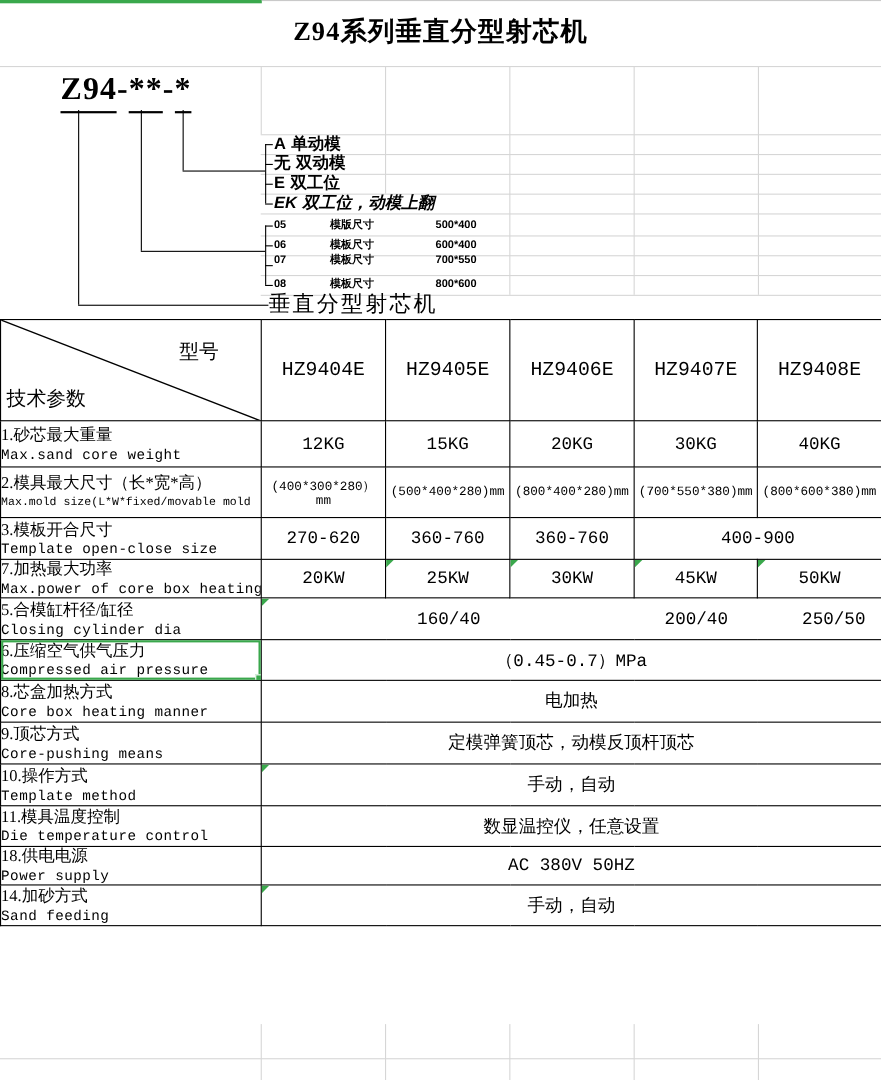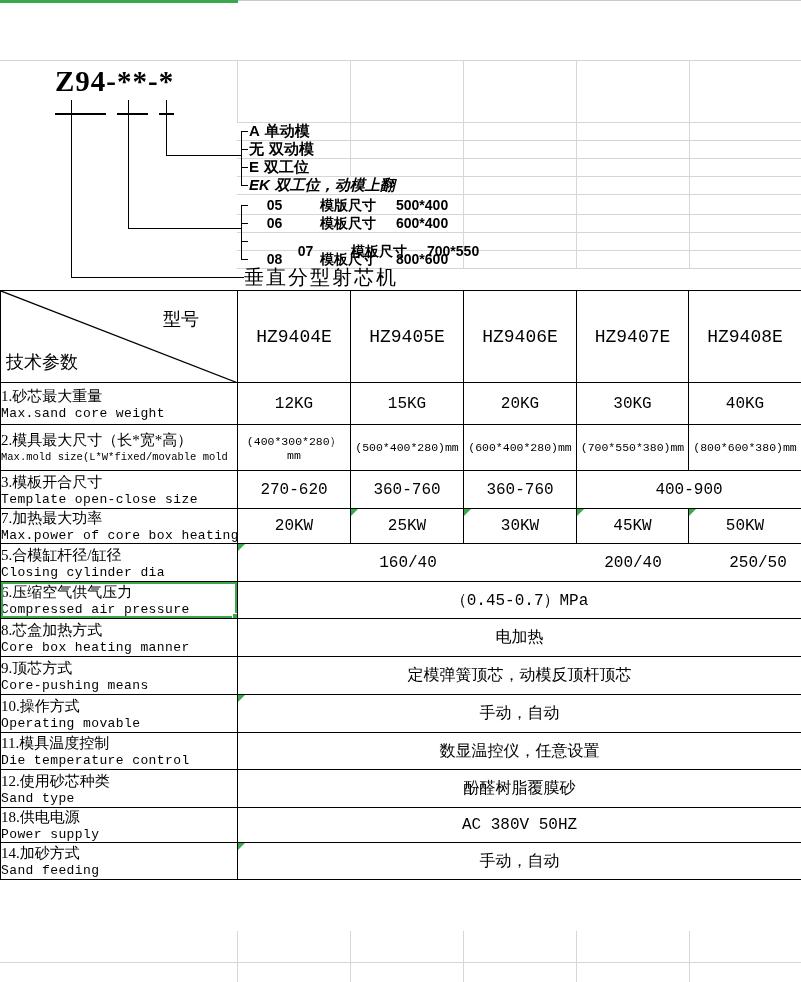--- a/index.html
+++ b/index.html
@@ -10,27 +10,27 @@
   .ln{position:absolute;background:#000;}
   
   .top-green{position:absolute;left:0;top:0;width:238px;height:3px;background:#3aa84c;}
   .top-grey{position:absolute;left:238px;top:0;width:563px;height:1px;background:#c9c9c9;}
   
   .title{position:absolute;left:0;top:12px;width:801px;text-align:center;
          font-size:24px;font-weight:bold;letter-spacing:1px;}
   
   .diagram{position:absolute;left:0;top:60px;width:801px;height:230px;}
   .code{position:absolute;left:55px;top:5px;font-size:29px;font-weight:bold;letter-spacing:1px;}
-  .code .u{border-bottom:2px solid #000;padding-bottom:16px;}
+  .code .u{border-bottom:2px solid #000;padding-bottom:4px;}
   .optrow{position:absolute;left:249px;height:18px;line-height:18px;white-space:nowrap;
           font-family:"Liberation Sans","DejaVu Sans",sans-serif;font-size:15px;font-weight:600;}
   .optrow .oc{display:inline-block;}
   .optrow .ol{margin-left:5px;}
   .platerow{position:absolute;left:249px;height:18px;line-height:18px;white-space:nowrap;
-          font-family:"Liberation Sans","DejaVu Sans",sans-serif;font-size:14px;font-weight:600;text-align:center;}
+          font-family:"Liberation Sans","DejaVu Sans",sans-serif;font-size:10px;font-weight:600;}
   .platerow .pc{display:inline-block;width:51px;}
   .platerow .pn{display:inline-block;width:96px;}
   .machine{position:absolute;left:244px;top:206px;font-size:20px;letter-spacing:2px;line-height:22px;}
   
   table.spec{position:absolute;left:0;top:290px;width:801px;border-collapse:collapse;table-layout:fixed;}
   table.spec td{border:1px solid #000;padding:0;vertical-align:middle;overflow:hidden;}
   td.corner{position:relative;margin-left:16px;}
   .corner-top{position:absolute;right:38px;top:16px;font-size:18px;}
   .corner-bottom{position:absolute;left:5px;bottom:8px;font-size:18px;}
   td.model{text-align:center;font-size:18px;
@@ -55,20 +55,21 @@
   svg.diag{position:absolute;left:0;top:0;}
 </style>
 </head>
 <body>
 
 <div class="page">
 
   <div class="top-green"></div>
   <div class="top-grey"></div>
 
+  <div class="title">Z94系列垂直分型射芯机</div>
   <div class="gl" style="left:0;top:60px;width:801px;height:1px;"></div>
 
   <div class="diagram">
 
     <div class="gl" style="left:237px;top:0;width:1px;height:62px;"></div>
     <div class="gl" style="left:350px;top:0;width:1px;height:116px;"></div>
     <div class="gl" style="left:463px;top:0;width:1px;height:208px;"></div>
     <div class="gl" style="left:576px;top:0;width:1px;height:208px;"></div>
     <div class="gl" style="left:689px;top:0;width:1px;height:208px;"></div>
     <div class="gl" style="left:237px;top:62px;width:564px;height:1px;"></div>
@@ -102,21 +103,21 @@
     <div class="ln" style="left:241px;top:181px;width:7px;height:1px;"></div>
     <div class="ln" style="left:241px;top:199px;width:7px;height:1px;"></div>
 
     <div class="optrow" style="top:62px;"><span class="oc">A</span><span class="ol">单动模</span></div>
     <div class="optrow" style="top:80px;"><span class="oc">无</span><span class="ol">双动模</span></div>
     <div class="optrow" style="top:98px;"><span class="oc">E</span><span class="ol">双工位</span></div>
     <div class="optrow" style="top:116px;font-style:italic;"><span class="oc">EK</span><span class="ol">双工位，动模上翻</span></div>
 
     <div class="platerow" style="top:136px;"><span class="pc">05</span><span class="pn">模版尺寸</span><span class="ps">500*400</span></div>
     <div class="platerow" style="top:154px;"><span class="pc">06</span><span class="pn">模板尺寸</span><span class="ps">600*400</span></div>
-    <div class="platerow" style="top:182px;margin-left:31px;"><span class="pc">07</span><span class="pn">模板尺寸</span><span class="ps">700*550</span></div>
+    <div class="platerow" style="top:168px;"><span class="pc">07</span><span class="pn">模板尺寸</span><span class="ps">700*550</span></div>
     <div class="platerow" style="top:190px;"><span class="pc">08</span><span class="pn">模板尺寸</span><span class="ps">800*600</span></div>
 
     <div class="machine">垂直分型射芯机</div>
   </div>
 
   <table class="spec">
     <colgroup>
       <col style="width:237px">
         <col style="width:113px">
         <col style="width:113px">
@@ -152,21 +153,21 @@
       <td class="val">40KG</td>
     </tr>
 
     <tr style="height:46px;">
       <td class="lbl">
         <div class="zh">2.模具最大尺寸（长*宽*高）</div>
         <div class="en small">Max.mold size(L*W*fixed/movable mold</div>
       </td>
       <td class="val small">(400*300*280） mm</td>
       <td class="val small">(500*400*280)mm</td>
-      <td class="val small">(600*400*280)mm</td>
+      <td class="val small">(800*400*280)mm</td>
       <td class="val small">(700*550*380)mm</td>
       <td class="val small">(800*600*380)mm</td>
     </tr>
 
     <tr style="height:38px;">
       <td class="lbl">
         <div class="zh">3.模板开合尺寸</div>
         <div class="en">Template open-close size</div>
       </td>
       <td class="val">270-620</td>
@@ -223,40 +224,33 @@
       <td class="lbl">
         <div class="zh">9.顶芯方式</div>
         <div class="en">Core-pushing means</div>
       </td>
       <td class="val" colspan="5">定模弹簧顶芯，动模反顶杆顶芯</td>
     </tr>
 
     <tr style="height:38px;">
       <td class="lbl">
         <div class="zh">10.操作方式</div>
-        <div class="en">Operating movable</div>
+        <div class="en">Template method</div>
       </td>
       <td class="val" colspan="5"><i class="tri"></i><span>手动，自动</span></td>
     </tr>
 
     <tr style="height:37px;">
       <td class="lbl">
         <div class="zh">11.模具温度控制</div>
         <div class="en">Die temperature control</div>
       </td>
       <td class="val" colspan="5">数显温控仪，任意设置</td>
     </tr>
 
-    <tr style="height:38px;">
-      <td class="lbl">
-        <div class="zh">12.使用砂芯种类</div>
-        <div class="en">Sand type</div>
-      </td>
-      <td class="val" colspan="5">酚醛树脂覆膜砂</td>
-    </tr>
 
     <tr style="height:35px;">
       <td class="lbl">
         <div class="zh">18.供电电源</div>
         <div class="en">Power supply</div>
       </td>
       <td class="val" colspan="5">AC 380V 50HZ</td>
     </tr>
 
     <tr style="height:37px;">

